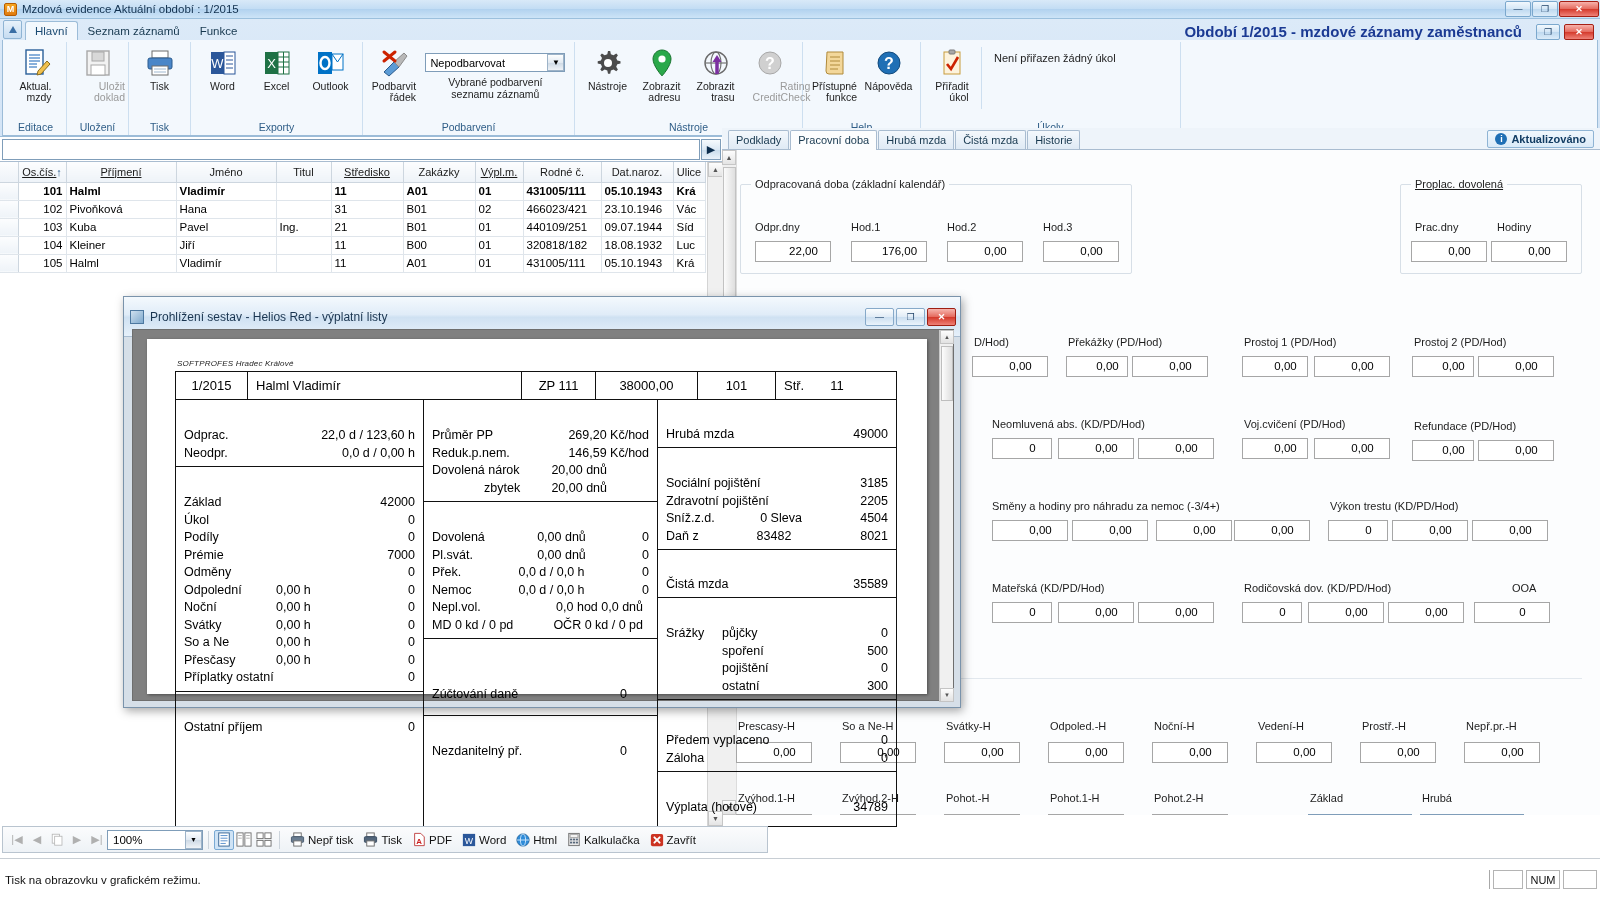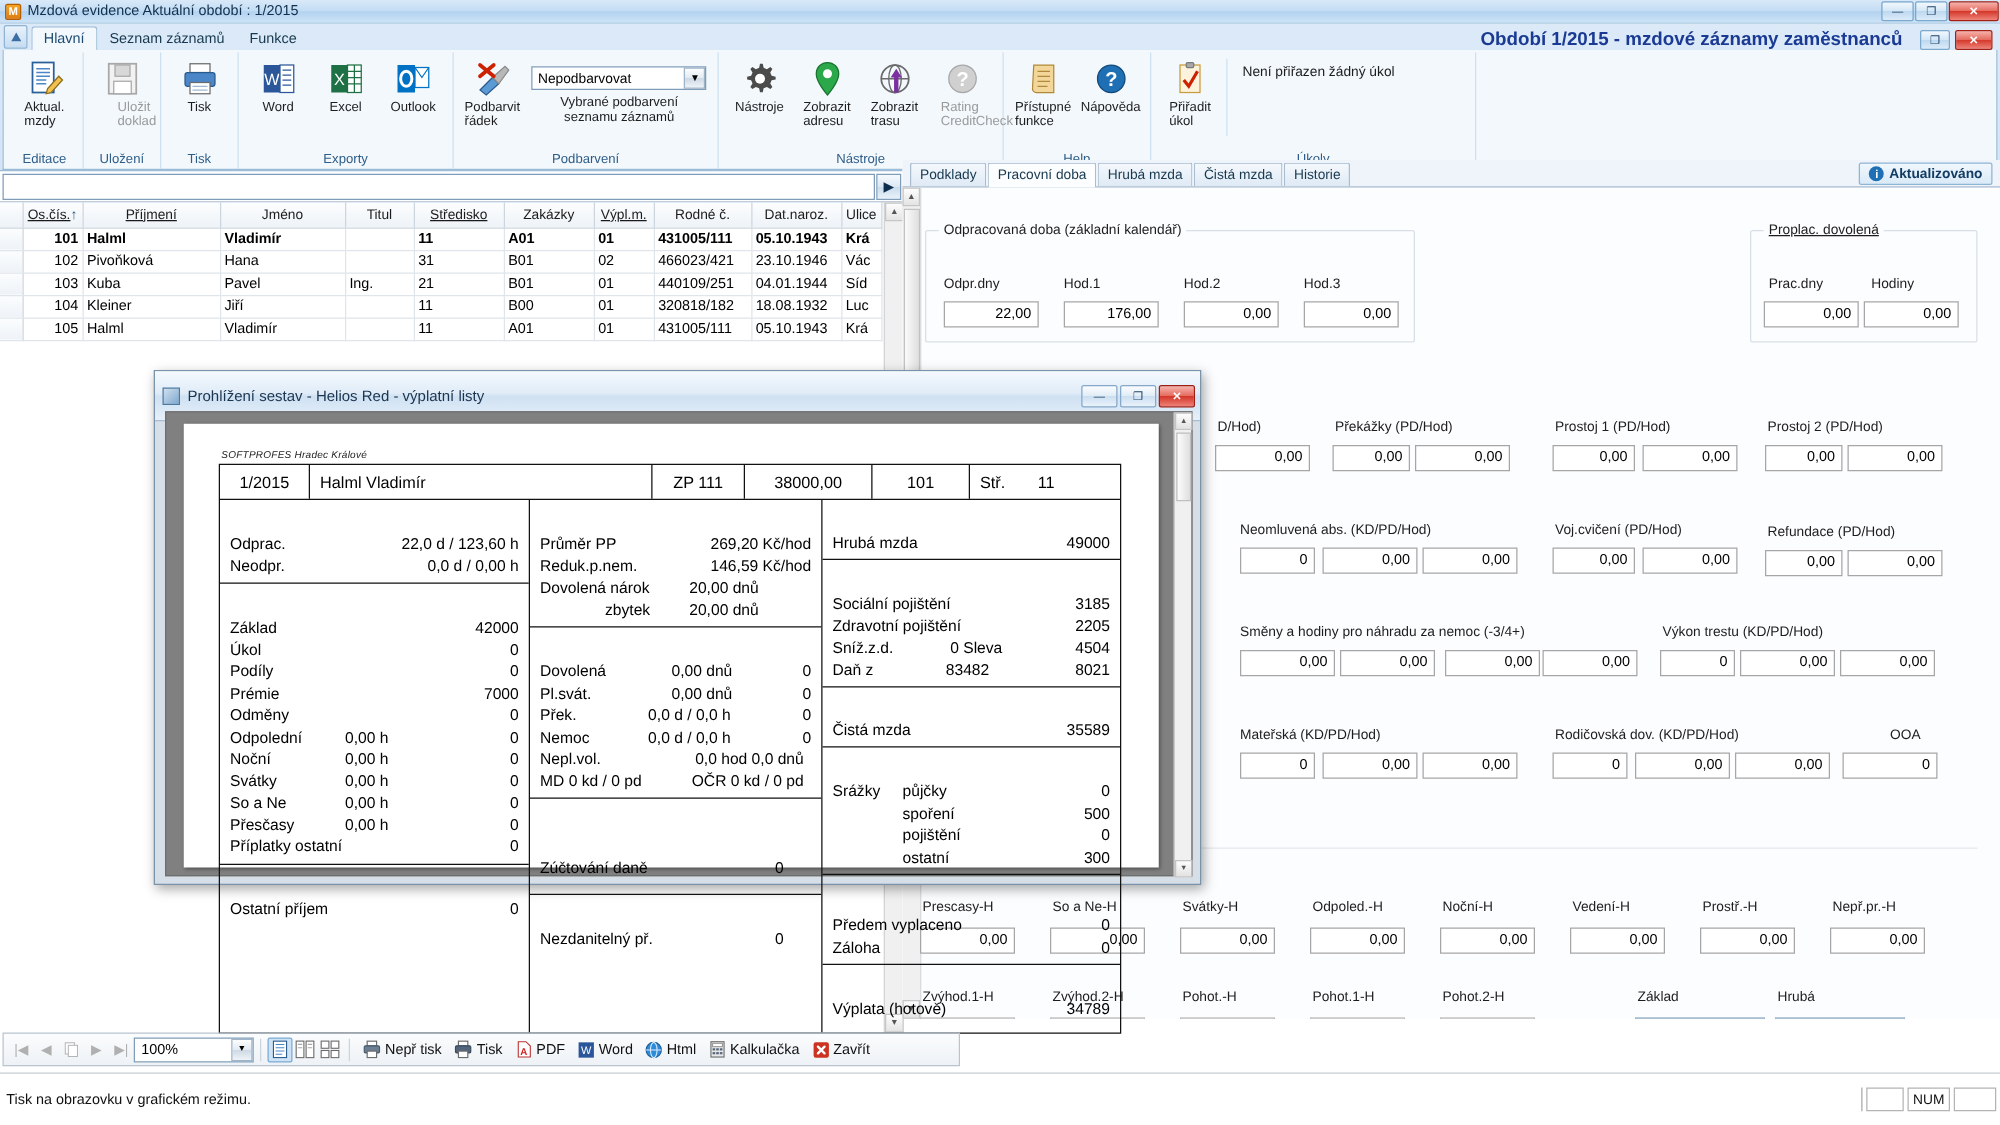--- a/index.html
+++ b/index.html
@@ -80,21 +80,21 @@
     display: flex; align-items: stretch; padding: 2px 2px 0 2px;
   }
   .rgroup { display: flex; flex-direction: column; border-right: 1px solid #cddff0; position: relative; }
   .rgroup:last-child { border-right: none; }
   .rgroup-items { display: flex; flex: 1; align-items: flex-start; padding: 3px 4px 0 4px; }
   .rgroup-label { text-align: center; font-size: 10.5px; color: #2e5d87; padding-bottom: 2px; }
   .rbtn {
     width: 54px; display: flex; flex-direction: column; align-items: center;
     padding: 2px 1px; cursor: default;
   }
-  .rbtn .lbl { font-size: 10.5px; text-align: left; line-height: 11px; color: #1d1d1d; margin-top: 2px; }
+  .rbtn .lbl { font-size: 10.5px; text-align: right; line-height: 11px; color: #1d1d1d; margin-top: 2px; }
   .rbtn.disabled .lbl { color: #9a9a9a; margin-left: 24px; }
   .icon32 { width: 32px; height: 32px; display: block; }
 
   .podbarveni-box { display: flex; flex-direction: column; align-items: center; padding-top: 8px; width: 150px;}
   .sel-combo {
     width: 140px; height: 19px; background: #fff; border: 1px solid #7f9db9;
     display: flex; align-items: center; font-size: 11px; padding-left: 4px;
   }
   .sel-combo .arrow {
     margin-left: auto; width: 17px; height: 17px;
@@ -161,21 +161,21 @@
   .panel-scroll { position: absolute; left: 0; top: 22px; width: 878px; height: 665px; overflow: hidden; }
   .panel-vscroll { position: absolute; left: 0; top: 22px; width: 15px; height: 665px; background: #f0f0f0; border-right: 1px solid #dcdcdc; }
   .vs-thumb { position: absolute; left: 1px; top: 17px; width: 13px; height: 130px; background: linear-gradient(to right,#fbfbfb,#dfdfdf); border: 1px solid #c2c2c2; }
 
   .fieldset-box { position: absolute; border: 1px solid #d7dfe7; border-radius: 2px; }
   .fieldset-cap { position: absolute; font-size: 11px; color: #1d1d1d; background: #fcfdfe; padding: 0 4px; top: -7px; left: 10px; }
   .fieldset-cap.ul { text-decoration: underline; }
   .fld-label { position: absolute; font-size: 11px; color: #1d1d1d; white-space: nowrap; }
   .fld-input {
     position: absolute; height: 21px; background: #fff; border: 1px solid #a6a6a6;
-    font-size: 11.5px; text-align: right; padding-right: 5px; line-height: 19px; color: #000; padding-left: 26px;
+    font-size: 11.5px; text-align: center; padding-right: 5px; line-height: 19px; color: #000; padding-left: 26px;
   }
   .fld-input.hl { background: #dfe9f5; border: 1px solid #7f9db9; font-weight: bold; }
   .hline { position: absolute; border-top: 1px solid #e2e8ee; }
 
   
   .dlg {
     position: absolute; left: 123px; top: 296px; width: 838px; height: 412px;
     background: #d6dfe8;
     border: 1px solid #7a93ab;
     box-shadow: 2px 3px 9px rgba(0,0,0,.35);
@@ -559,21 +559,21 @@
         <tr>
           <td class="rowhdr"></td>
           <td class="num">103</td>
           <td>Kuba</td>
           <td>Pavel</td>
           <td>Ing.</td>
           <td>21</td>
           <td>B01</td>
           <td>01</td>
           <td>440109/251</td>
-          <td>04.01.1944</td>
+          <td>09.07.1944</td>
           <td>Síd</td>
         </tr>
         <tr>
           <td class="rowhdr"></td>
           <td class="num">104</td>
           <td>Kleiner</td>
           <td>Jiří</td>
           <td></td>
           <td>11</td>
           <td>B00</td>

